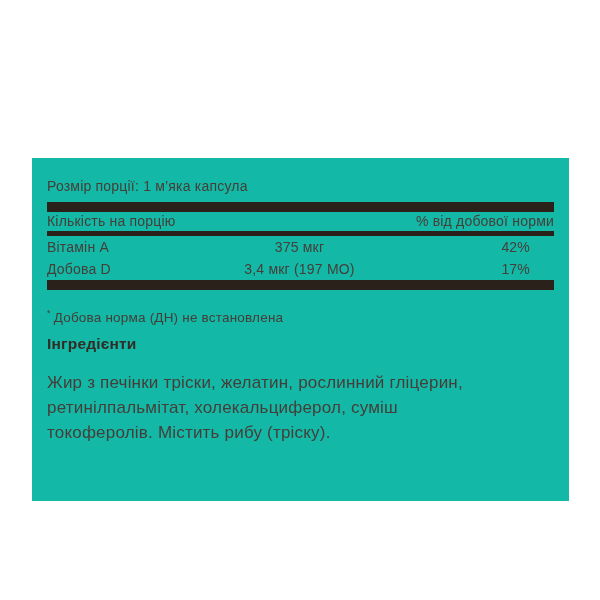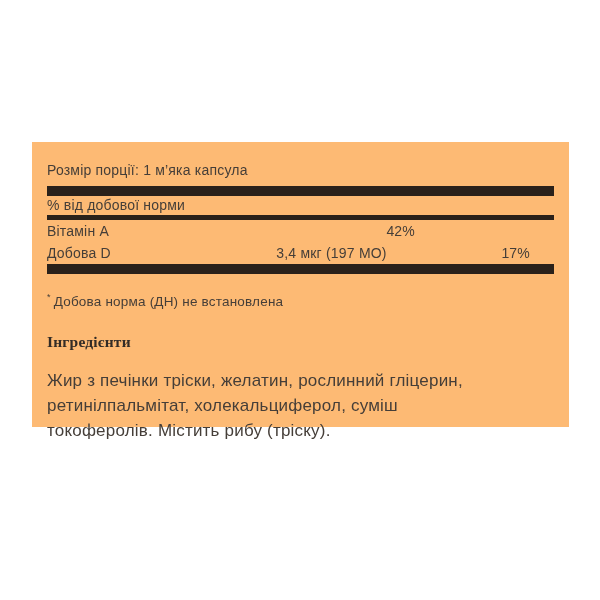--- a/index.html
+++ b/index.html
@@ -12,24 +12,24 @@
   }
   .page {
     position: relative;
     width: 600px;
     height: 600px;
     background: #ffffff;
   }
   .label-panel {
     position: absolute;
     left: 32px;
-    top: 142px;
+    top: 158px;
     width: 537px;
-    height: 285px;
-    background: #fdba74;
+    height: 343px;
+    background: #14b8a6;
     box-sizing: border-box;
     padding: 0 15px;
     color: #4A433C;
     letter-spacing: 0.2px;
   }
   .serving {
     margin: 18px 0 6px 0;
     font-size: 14px;
     line-height: 20px;
     color: #453E38;
@@ -50,74 +50,74 @@
     line-height: 19px;
     color: #453E38;
   }
   .nutrient-row {
     display: grid;
     grid-template-columns: 145px 215px 1fr;
     align-items: center;
     height: 22px;
     font-size: 14px;
     color: #453E38;
-    gap: 32px;
   }
   .nutrient-row .amount {
     text-align: center;
   }
   .nutrient-row .pct {
     text-align: right;
     padding-right: 24px;
   }
   .footnote {
     margin-top: 15px;
     font-size: 13.5px;
     line-height: 17px;
     color: #453E38;
   }
   .footnote sup {
     font-size: 9px;
     vertical-align: super;
     margin-right: 3px;
   }
   .ingredients-heading {
-    margin-top: 23px;
+    margin-top: 9px;
     font-size: 15.5px;
     line-height: 18px;
     font-weight: bold;
     color: #332C26;
-    font-family: Liberation Serif, serif;
   }
   .ingredients-text {
     margin-top: 17px;
     font-size: 17px;
     line-height: 25px;
     color: #453E38;
     white-space: pre-line;
   }
 </style>
 </head>
 <body>
 
 <div class="page">
   <div class="label-panel">
 
     <div class="serving">Розмір порції: 1 м’яка капсула</div>
 
     <div class="bar-thick"></div>
 
     <div class="table-header">
+      <span>Кількість на порцію</span>
       <span>% від добової норми</span>
     </div>
 
     <div class="bar-thin"></div>
 
     <div class="nutrient-row">
       <span class="name">Вітамін A</span>
+      <span class="amount">375 мкг</span>
       <span class="pct">42%</span>
     </div>
 
     <div class="nutrient-row">
       <span class="name">Добова D</span>
       <span class="amount">3,4 мкг (197 МО)</span>
       <span class="pct">17%</span>
     </div>
 
     <div class="bar-thick"></div>

